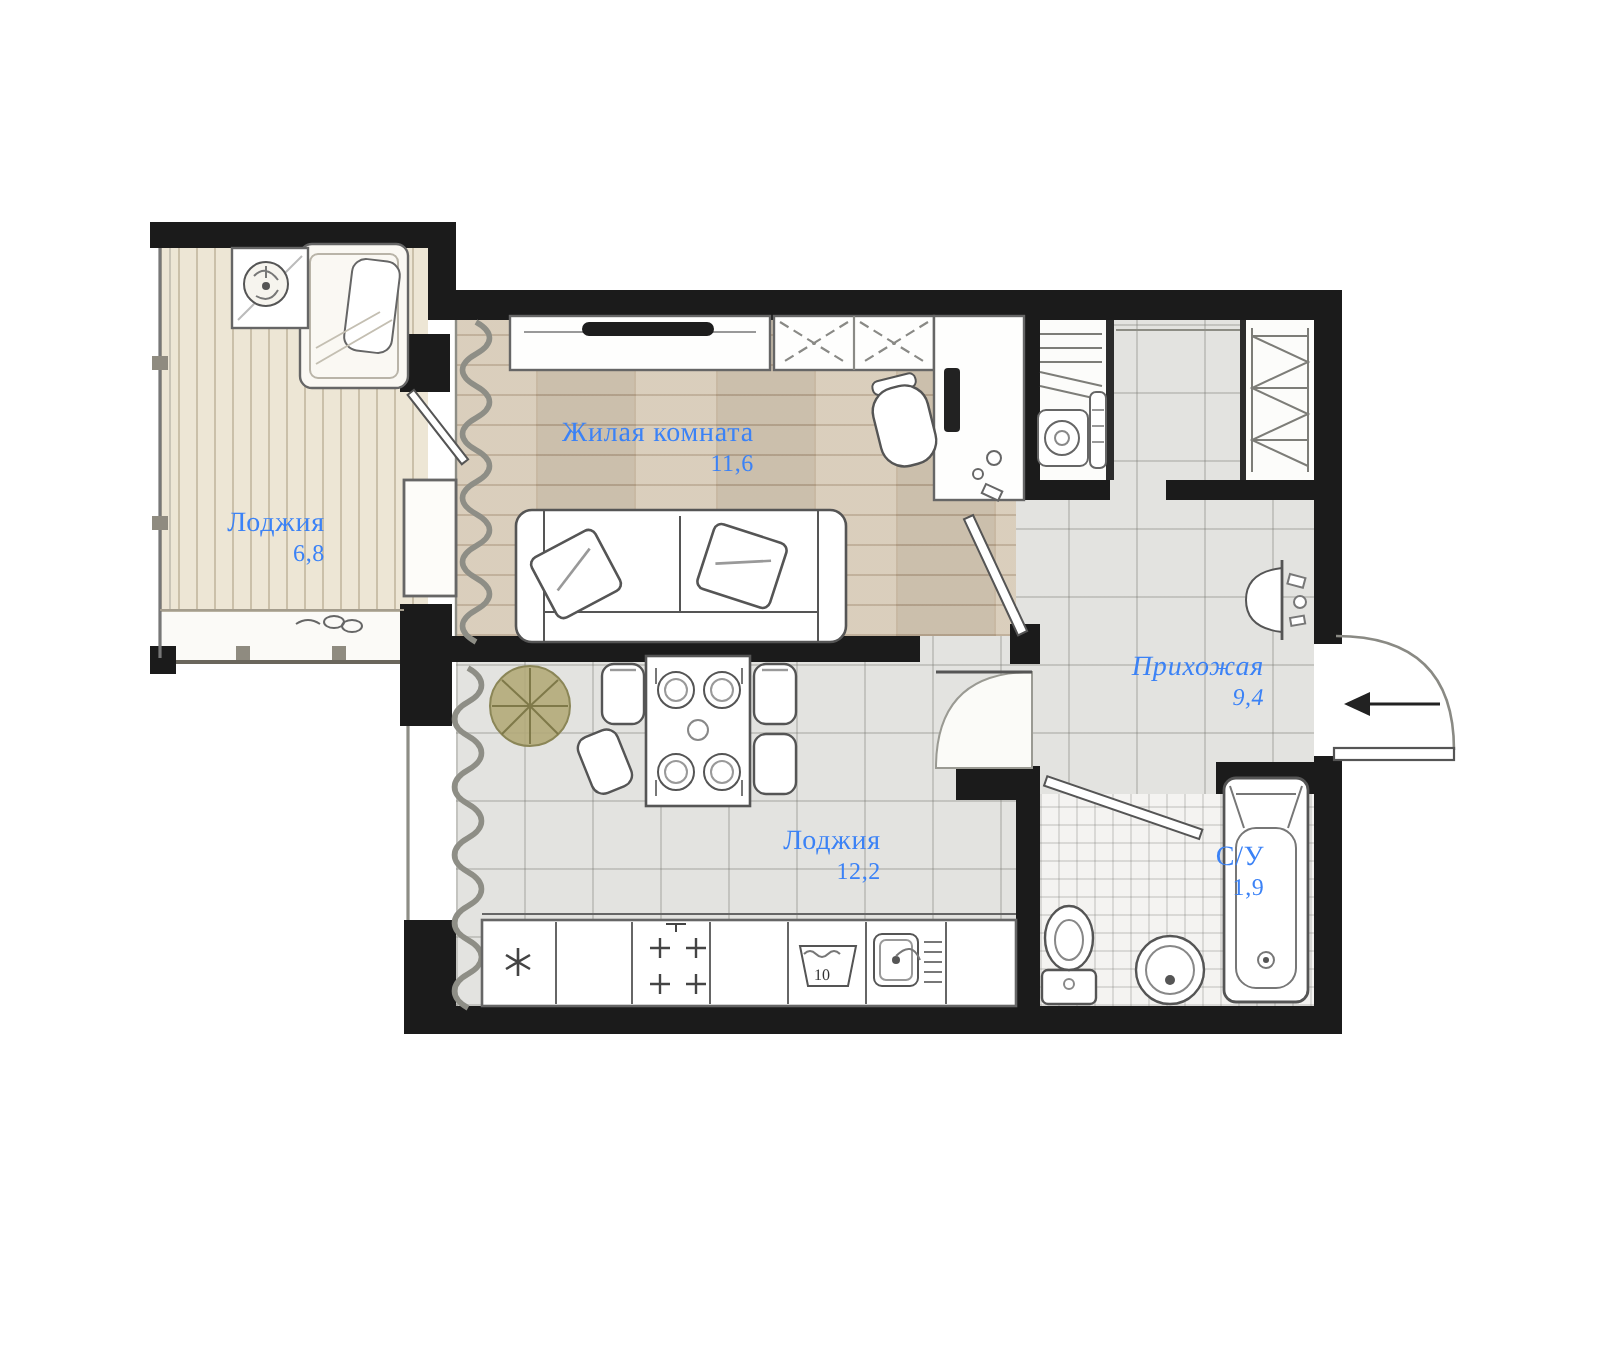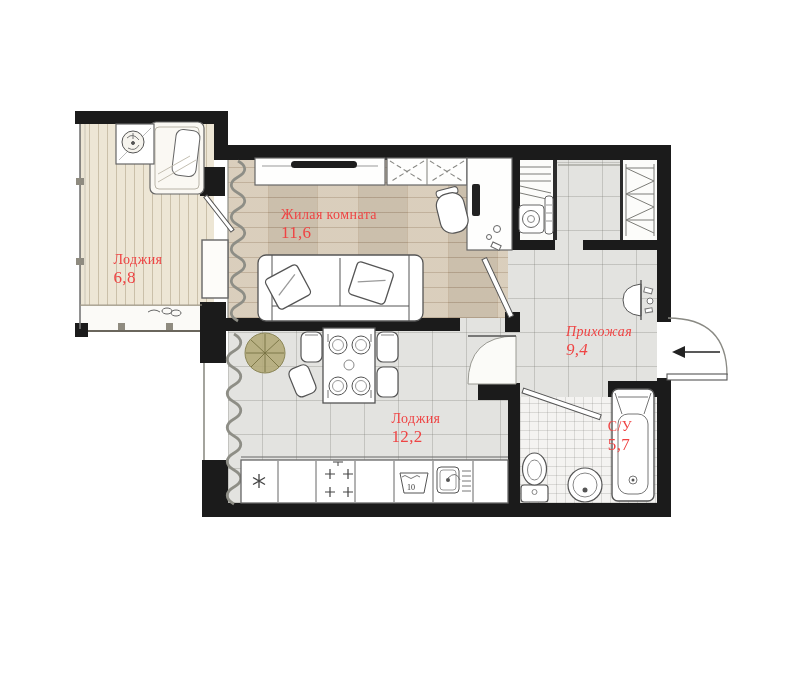--- a/index.html
+++ b/index.html
@@ -20,24 +20,24 @@
   #f-loggia{left:80px;top:124px;width:134px;height:181px;background-color:#ede6d5;
     background-image:repeating-linear-gradient(90deg,rgba(146,130,98,.38) 0 1px,transparent 1px 9px);}
   #f-sill{left:80px;top:305px;width:123px;height:24px;background:#fbfaf7;
     border-top:1px solid #b9b2a2;border-bottom:2px solid #6a665c;}
   #f-bath{left:520px;top:397px;width:137px;height:106px;background-color:#f4f3f1;
     background-image:
       repeating-linear-gradient(0deg,rgba(110,110,105,.20) 0 1px,transparent 1px 9px),
       repeating-linear-gradient(90deg,rgba(110,110,105,.20) 0 1px,transparent 1px 9px);}
   .closet{position:absolute;background:#fcfcfa;}
   
-  .lbl{position:absolute;transform:translate(-50%,-50%);text-align:left;color:#ef4444;
+  .lbl{position:absolute;transform:translate(-50%,-50%);text-align:right;color:#3b82f6;
        line-height:1.12;white-space:nowrap;}
   .lbl .nm{font-size:14px;letter-spacing:.4px;}
-  .lbl .ar{font-size:17px;letter-spacing:.3px;}
+  .lbl .ar{font-size:12px;letter-spacing:.3px;}
   svg{position:absolute;left:0;top:0;}
 </style>
 </head>
 <body>
 
 <div id="stage">
 
   <div id="f-base" class="abs"></div>
   <div id="f-wood" class="abs"></div>
   <div id="f-loggia" class="abs"></div>
@@ -274,16 +274,16 @@
   <div class="lbl" style="left:599px;top:341px;font-style:italic;">
     <div class="nm">Прихожая</div>
     <div class="ar">9,4</div>
   </div>
   <div class="lbl" style="left:416px;top:428px;">
     <div class="nm">Лоджия</div>
     <div class="ar">12,2</div>
   </div>
   <div class="lbl" style="left:572px;top:436px;margin-left:48px;">
     <div class="nm">С/У</div>
-    <div class="ar">5,7</div>
+    <div class="ar">1,9</div>
   </div>
 
 </div>
 
 </body></html>

